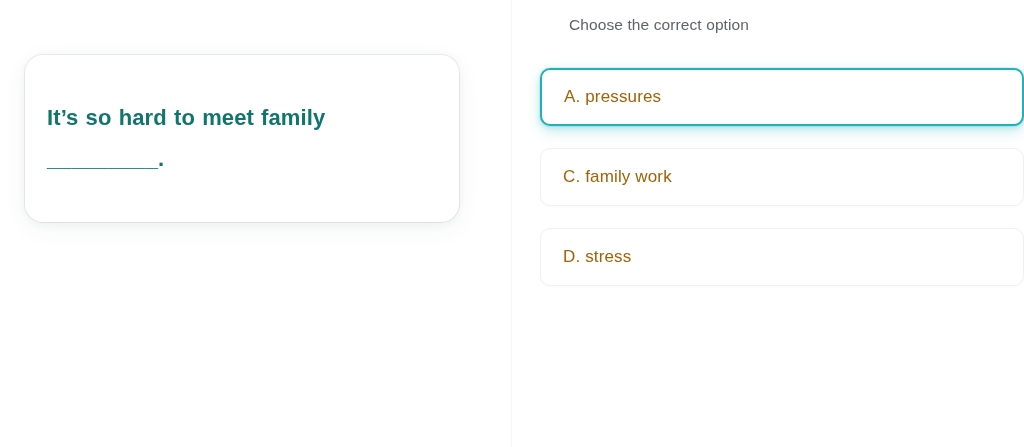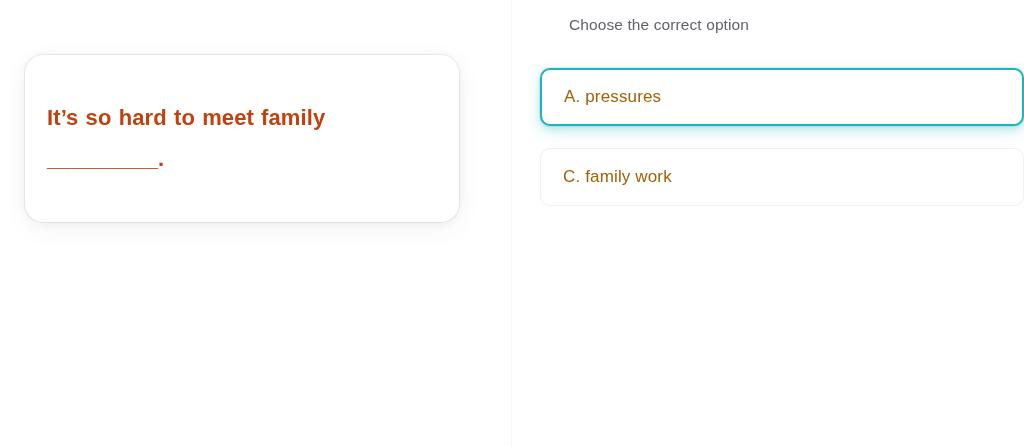--- a/index.html
+++ b/index.html
@@ -45,21 +45,21 @@
                 0 6px 26px rgba(60, 64, 80, 0.055),
                 0 0 0 1px rgba(235, 236, 240, 0.9);
     padding: 42px 30px 0 22px;
   }
 
   .prompt-text {
     font-size: 22px;
     font-weight: 700;
     line-height: 41px;
     letter-spacing: 0.1px;
-    color: #c2410c;
+    color: #0f766e;
     margin: 0;
     word-spacing: 1px;
   }
 
   
   .divider {
     position: absolute;
     left: 511px;
     top: 0;
     width: 2px;
@@ -132,16 +132,17 @@
   </div>
 
   <div class="divider"></div>
 
   <div class="right-panel">
     <div class="instruction">Choose the correct option</div>
 
     <div class="options">
       <div class="option selected">A. pressures</div>
       <div class="option">C. family work</div>
+      <div class="option">D. stress</div>
     </div>
   </div>
 
 </div>
 
 </body></html>

